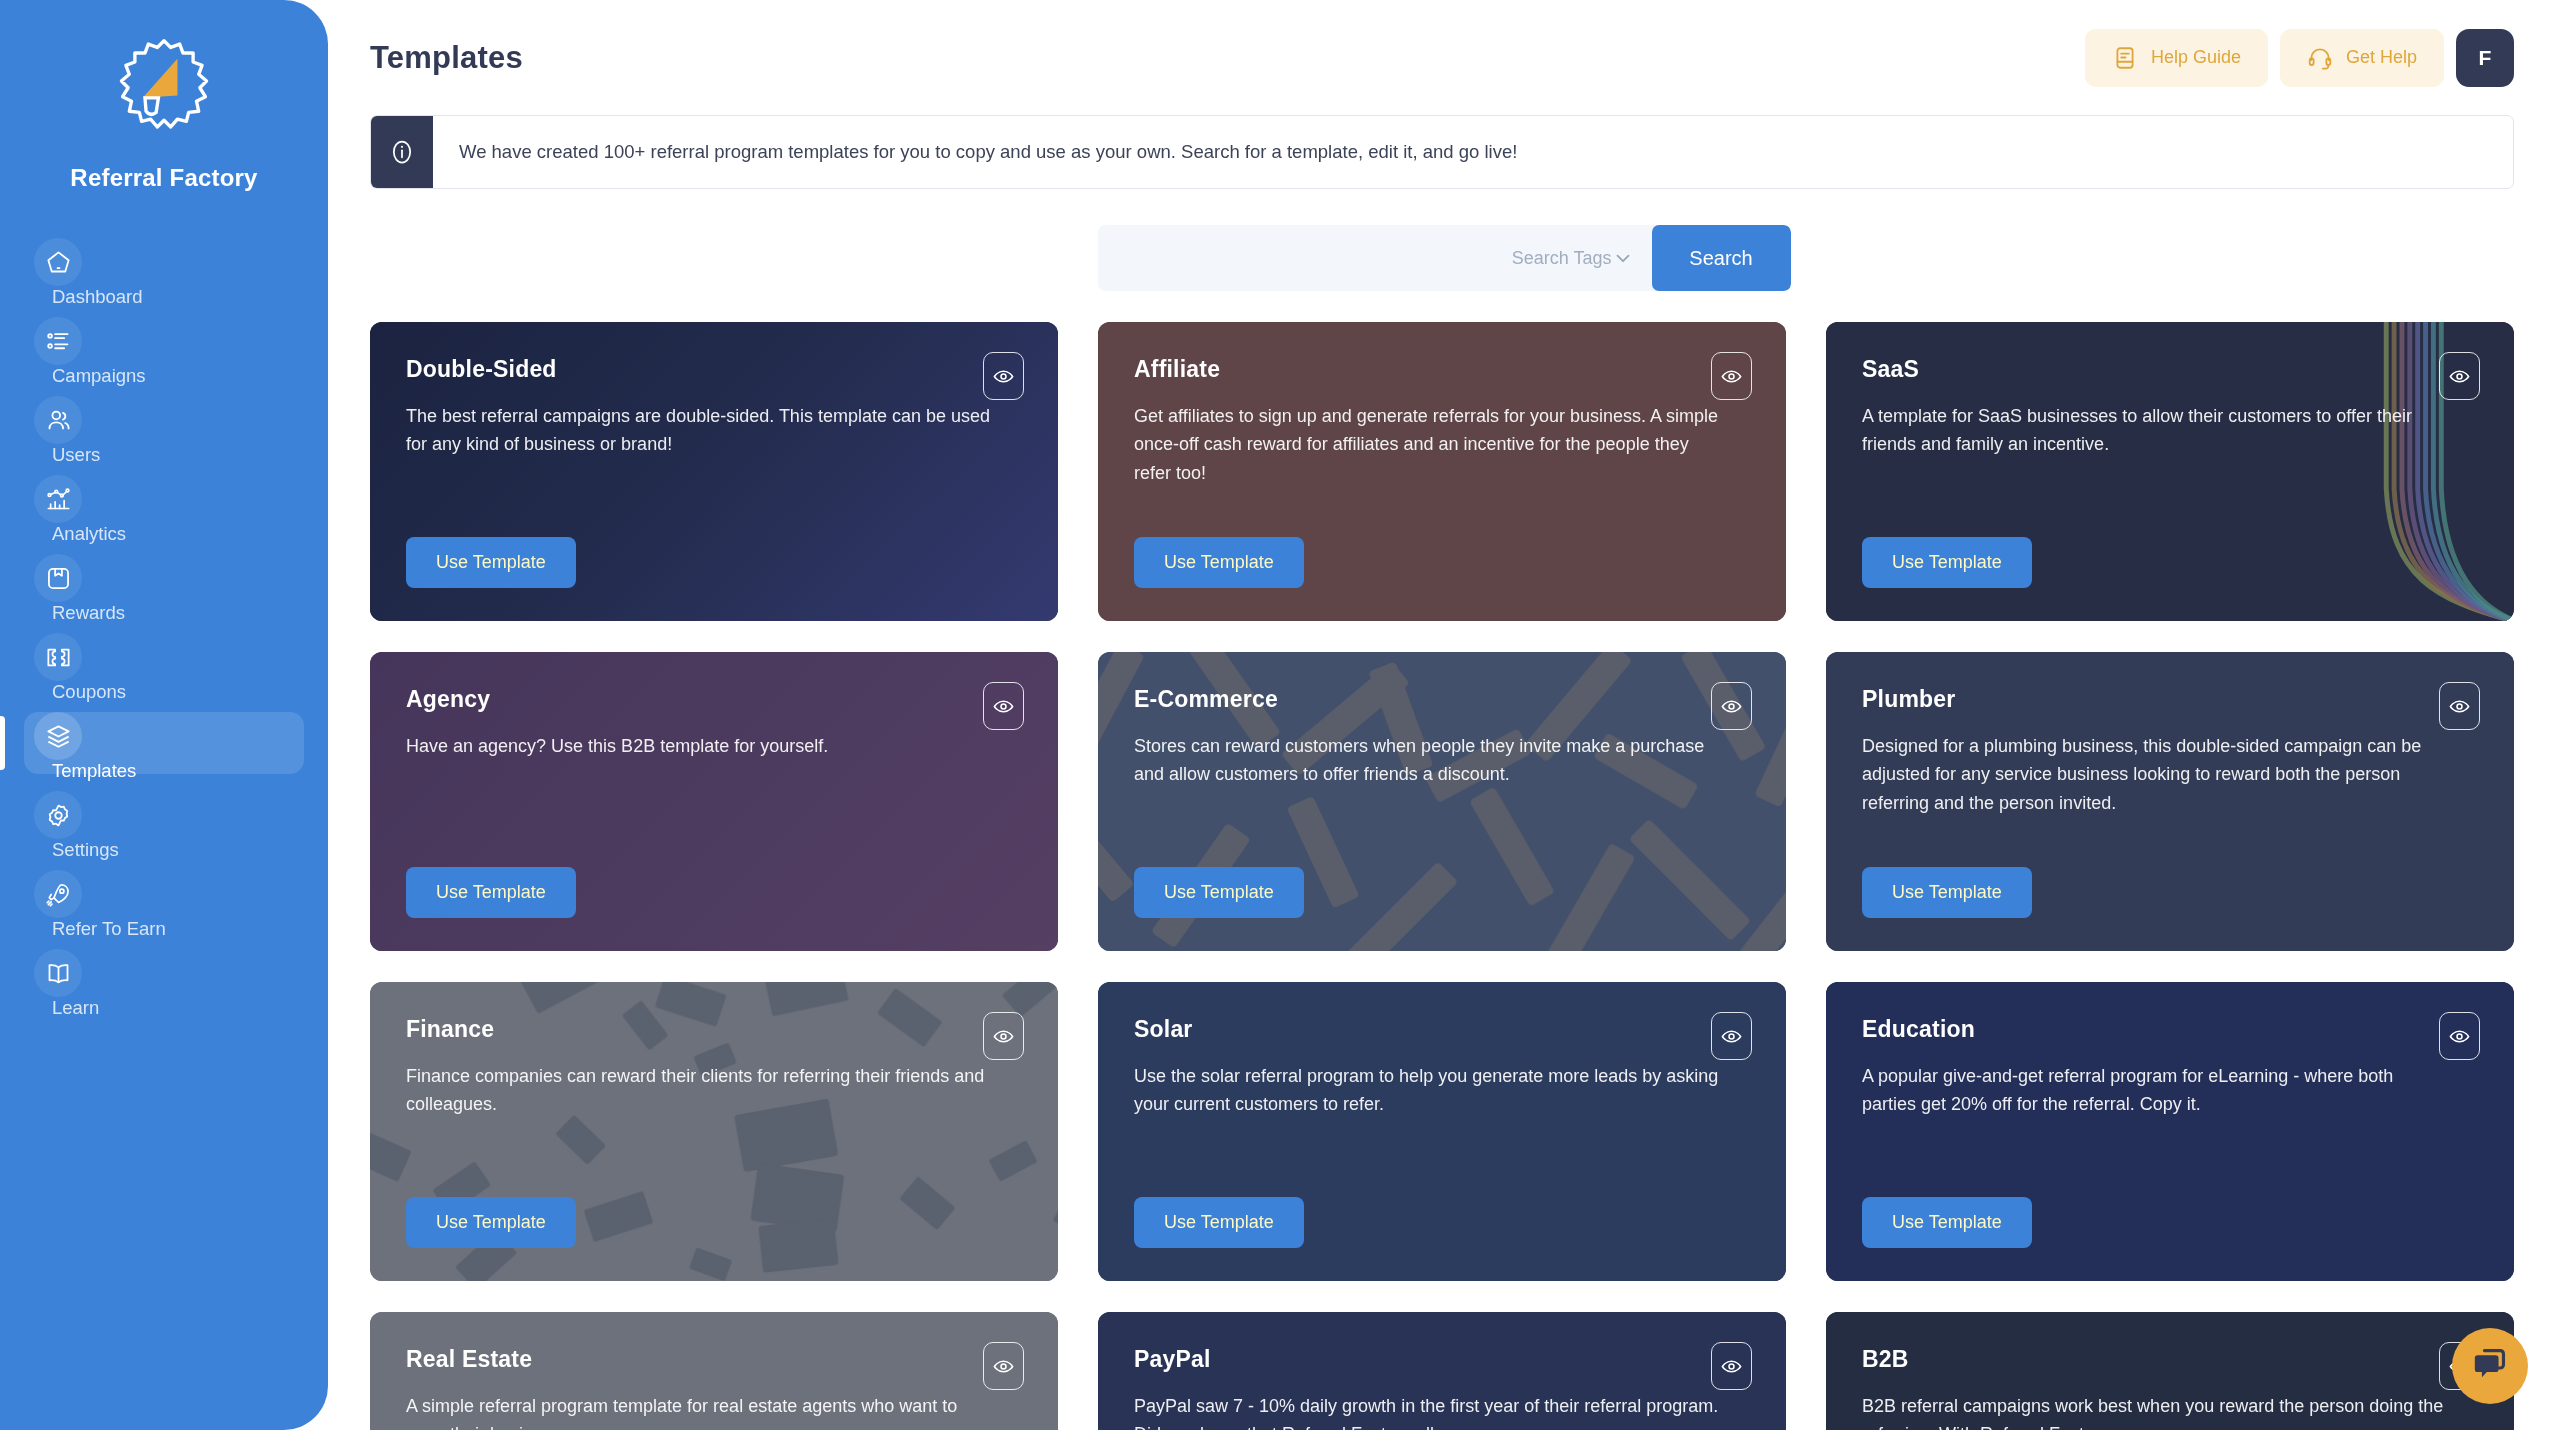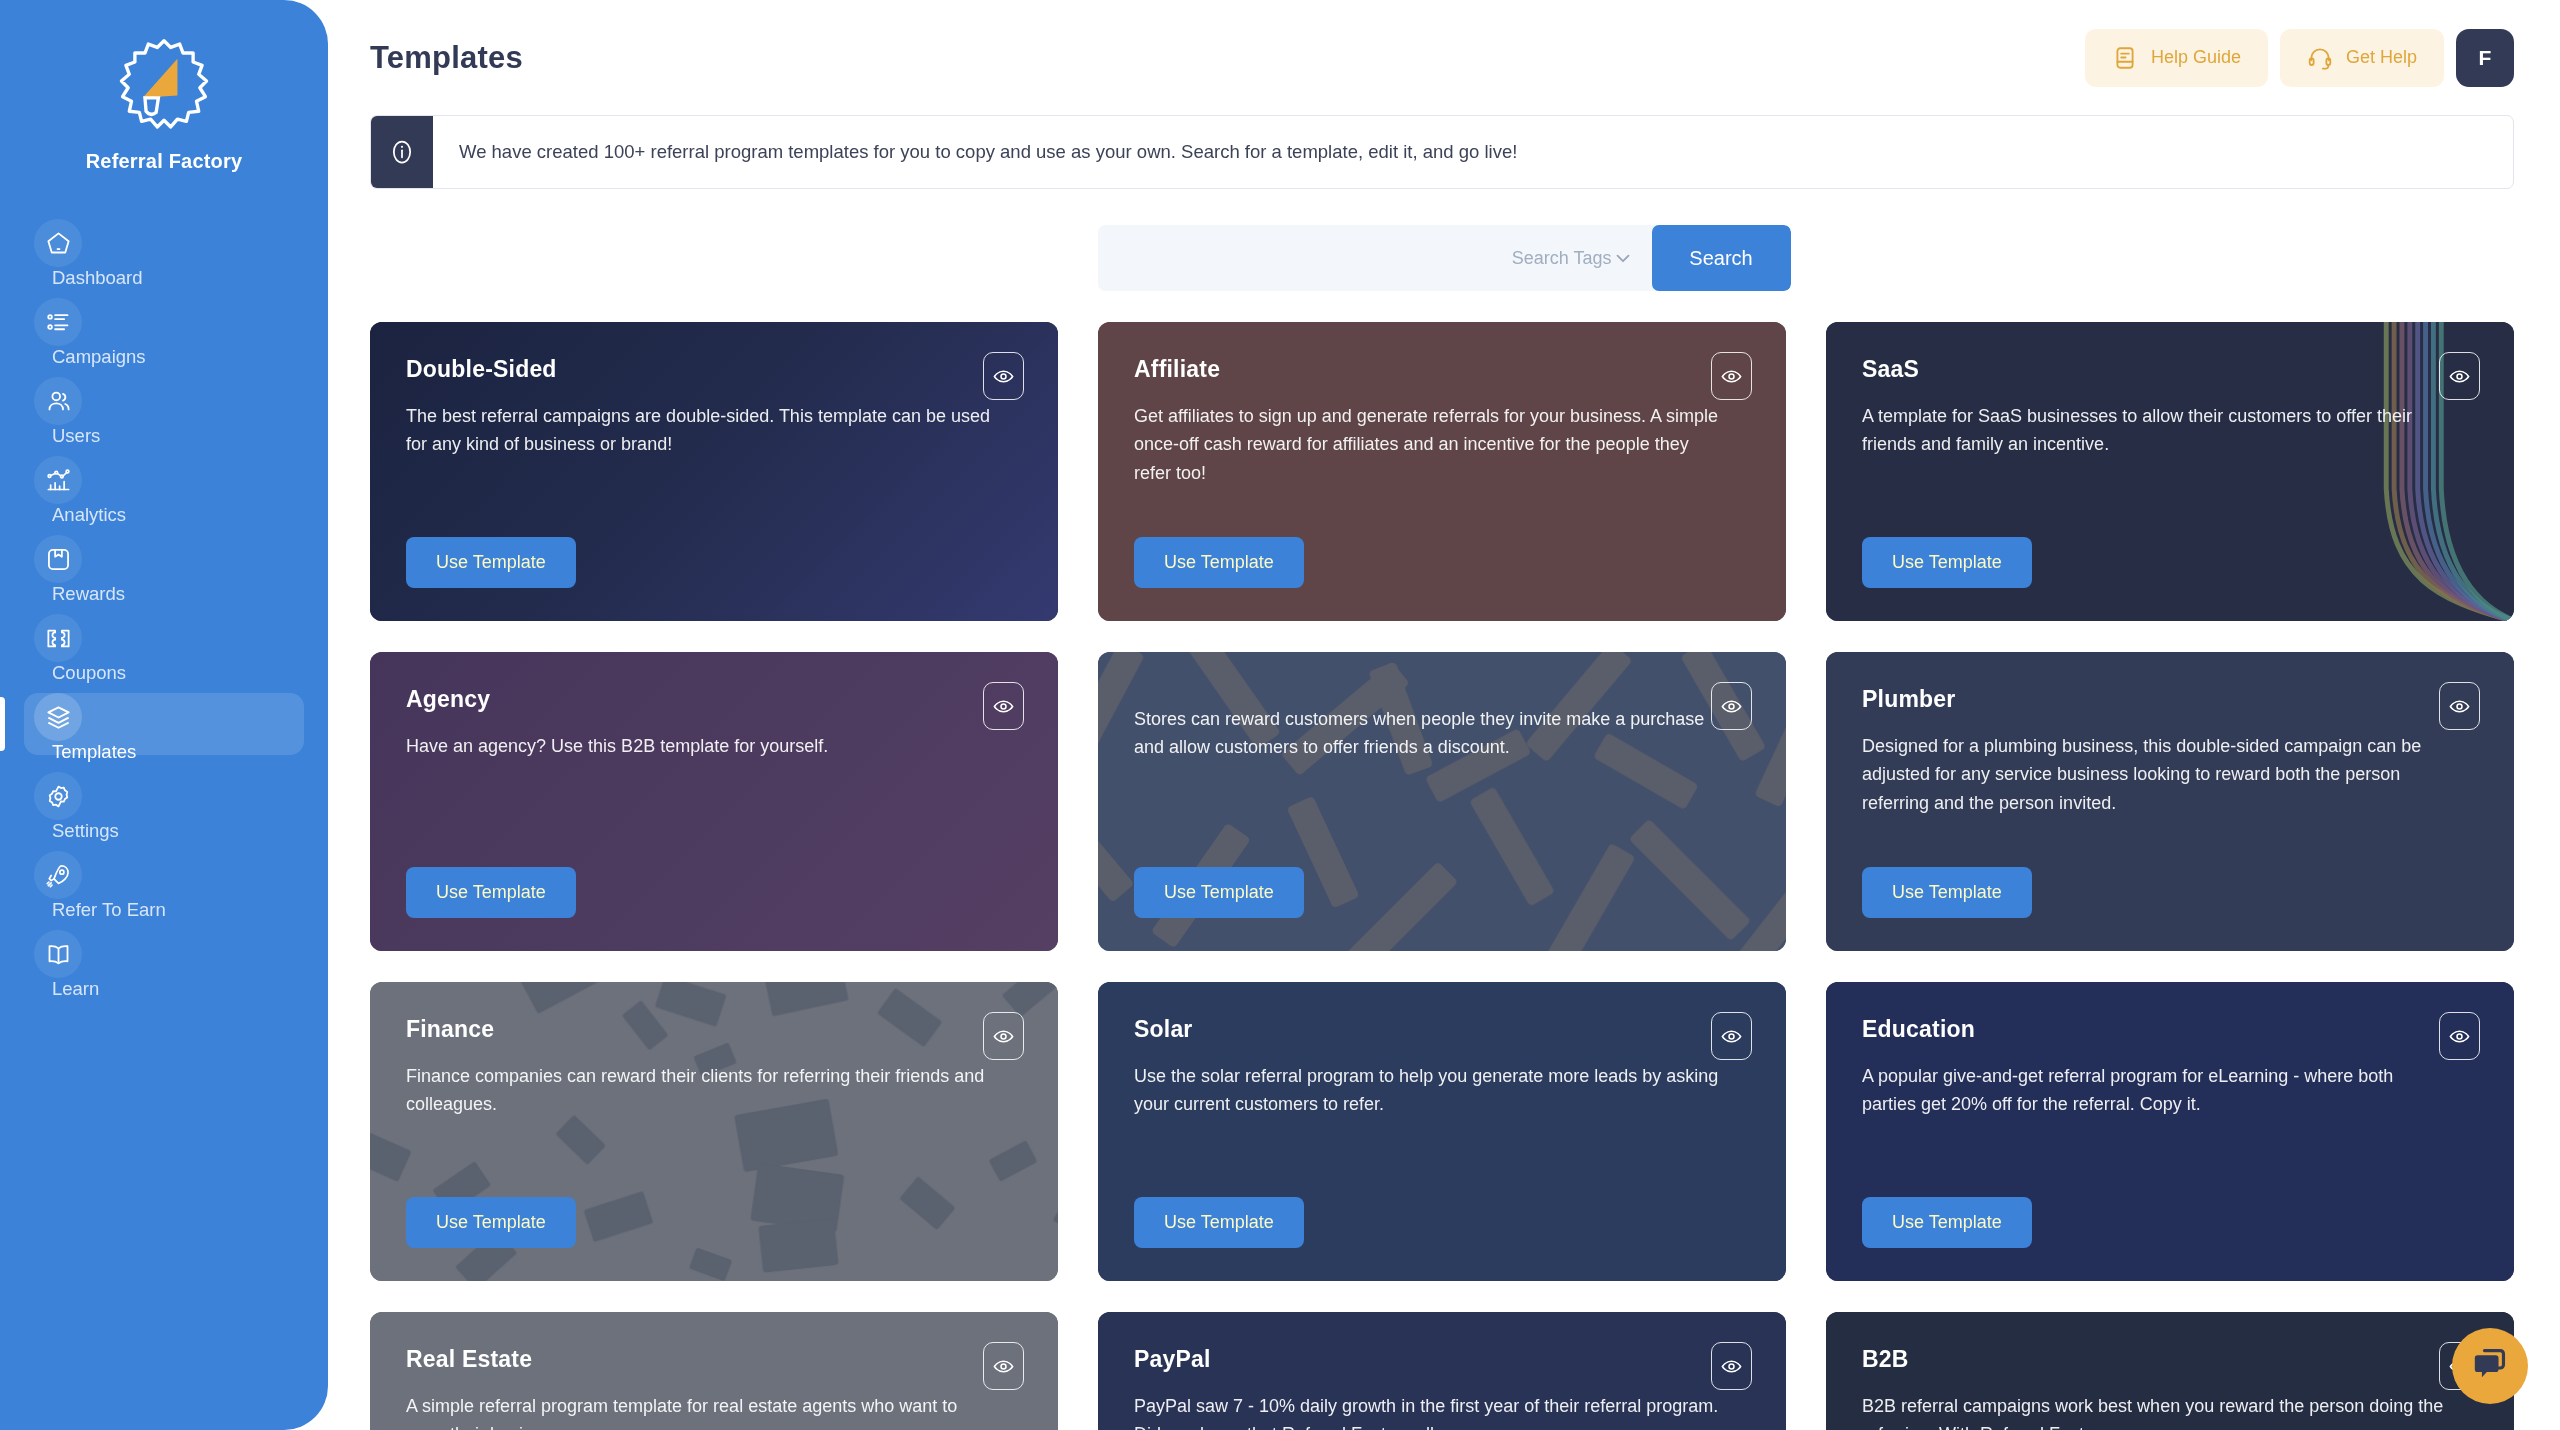--- a/index.html
+++ b/index.html
@@ -15,23 +15,23 @@
     position: absolute; left: 0; top: 0;
     width: 328px; height: 1430px;
     background: #3b82d8;
     border-top-right-radius: 44px;
     border-bottom-right-radius: 44px;
     overflow: hidden;
   }
   #brand { padding-top: 34px; text-align: center; }
   #brand-logo { width: 112px; height: 112px; margin: 0 auto; display:block; }
   #brand-name {
-    margin-top: 4px;
+    margin-top: 18px;
     color: #ffffff;
-    font-size: 20px;
+    font-size: 24px;
     font-weight: bold;
     letter-spacing: .2px;
   }
   #nav { margin-top: 46px; padding: 0 24px; }
   .nav-item {
     position: relative;
     display: flex; align-items: flex-start;
     height: 62px;
     border-radius: 14px;
     margin-bottom: 17px;
@@ -515,20 +515,21 @@
           </g>
         </svg>
       </div>
       <button class="eye-btn">
         <svg viewBox="0 0 24 24" fill="none" stroke="#fff" stroke-width="1.6">
             <path d="M2.5 12S6 6.5 12 6.5 21.5 12 21.5 12 18 17.5 12 17.5 2.5 12 2.5 12Z"></path>
             <circle cx="12" cy="12" r="2.6"></circle>
           </svg>
       </button>
       <div class="card-inner">
+        <div class="card-title">E-Commerce</div>
         <div class="card-desc">Stores can reward customers when people they invite make a purchase and allow customers to offer friends a discount.</div>
         <button class="card-cta">Use Template</button>
       </div>
     </div>
 
     <div class="card" style="background:#333c57">
       <div class="card-bg" style="background:#333c57"></div>
       <button class="eye-btn">
         <svg viewBox="0 0 24 24" fill="none" stroke="#fff" stroke-width="1.6">
             <path d="M2.5 12S6 6.5 12 6.5 21.5 12 21.5 12 18 17.5 12 17.5 2.5 12 2.5 12Z"></path>

